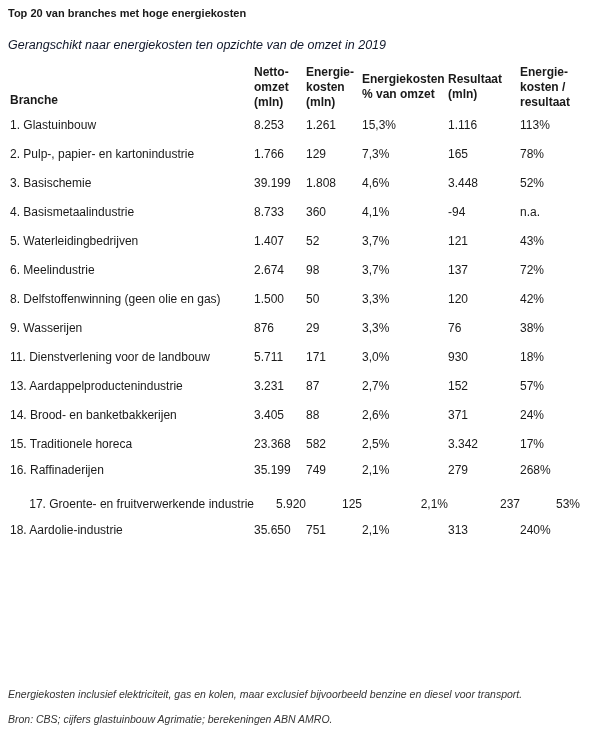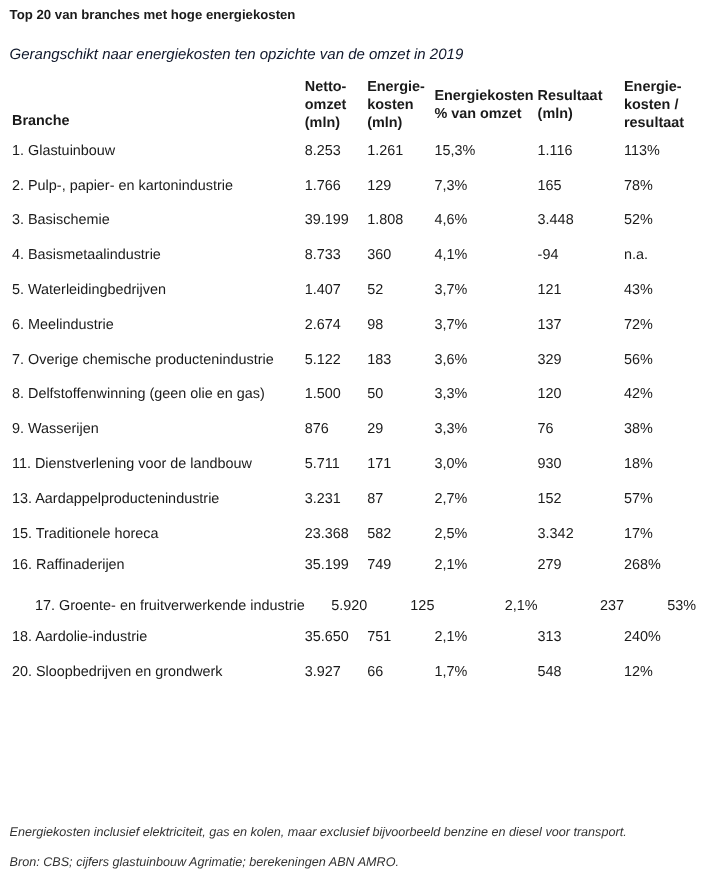--- a/index.html
+++ b/index.html
@@ -86,28 +86,20 @@
       </tr>
       <tr>
         <td class="c0">6. Meelindustrie</td>
         <td class="c1">2.674</td>
         <td class="c2">98</td>
         <td class="c3">3,7%</td>
         <td class="c4">137</td>
         <td class="c5">72%</td>
       </tr>
       <tr>
-        <td class="c0">7. Overige chemische productenindustrie</td>
-        <td class="c1">5.122</td>
-        <td class="c2">183</td>
-        <td class="c3">3,6%</td>
-        <td class="c4">329</td>
-        <td class="c5">56%</td>
-      </tr>
-      <tr>
         <td class="c0">8. Delfstoffenwinning (geen olie en gas)</td>
         <td class="c1">1.500</td>
         <td class="c2">50</td>
         <td class="c3">3,3%</td>
         <td class="c4">120</td>
         <td class="c5">42%</td>
       </tr>
       <tr>
         <td class="c0">9. Wasserijen</td>
         <td class="c1">876</td>
@@ -124,20 +116,28 @@
         <td class="c4">930</td>
         <td class="c5">18%</td>
       </tr>
       <tr>
         <td class="c0">13. Aardappelproductenindustrie</td>
         <td class="c1">3.231</td>
         <td class="c2">87</td>
         <td class="c3">2,7%</td>
         <td class="c4">152</td>
         <td class="c5">57%</td>
+      </tr>
+      <tr>
+        <td class="c0">14. Brood- en banketbakkerijen</td>
+        <td class="c1">3.405</td>
+        <td class="c2">88</td>
+        <td class="c3">2,6%</td>
+        <td class="c4">371</td>
+        <td class="c5">24%</td>
       </tr>
       <tr>
         <td class="c0">15. Traditionele horeca</td>
         <td class="c1">23.368</td>
         <td class="c2">582</td>
         <td class="c3">2,5%</td>
         <td class="c4">3.342</td>
         <td class="c5">17%</td>
       </tr>
       <tr class="tight">
@@ -157,25 +157,17 @@
         <td class="c5">53%</td>
       </tr>
       <tr>
         <td class="c0">18. Aardolie-industrie</td>
         <td class="c1">35.650</td>
         <td class="c2">751</td>
         <td class="c3">2,1%</td>
         <td class="c4">313</td>
         <td class="c5">240%</td>
       </tr>
-      <tr>
-        <td class="c0">20. Sloopbedrijven en grondwerk</td>
-        <td class="c1">3.927</td>
-        <td class="c2">66</td>
-        <td class="c3">1,7%</td>
-        <td class="c4">548</td>
-        <td class="c5">12%</td>
-      </tr>
     </tbody>
 </table>
 
 <div class="note note1">Energiekosten inclusief elektriciteit, gas en kolen, maar exclusief bijvoorbeeld benzine en diesel voor transport.</div>
 <div class="note note2">Bron: CBS; cijfers glastuinbouw Agrimatie; berekeningen ABN AMRO.</div>
 
 </body></html>

